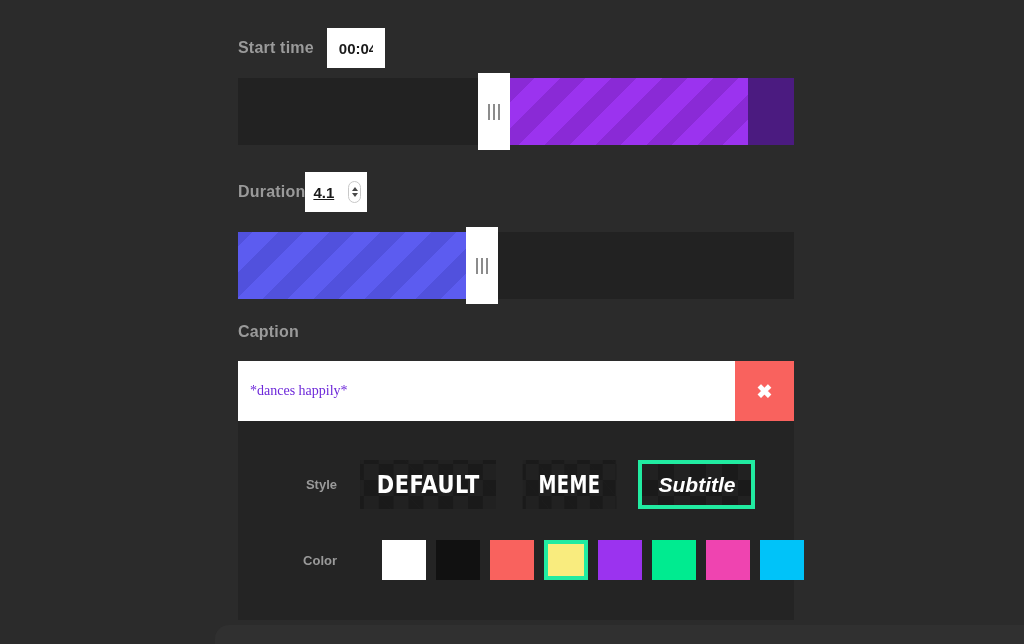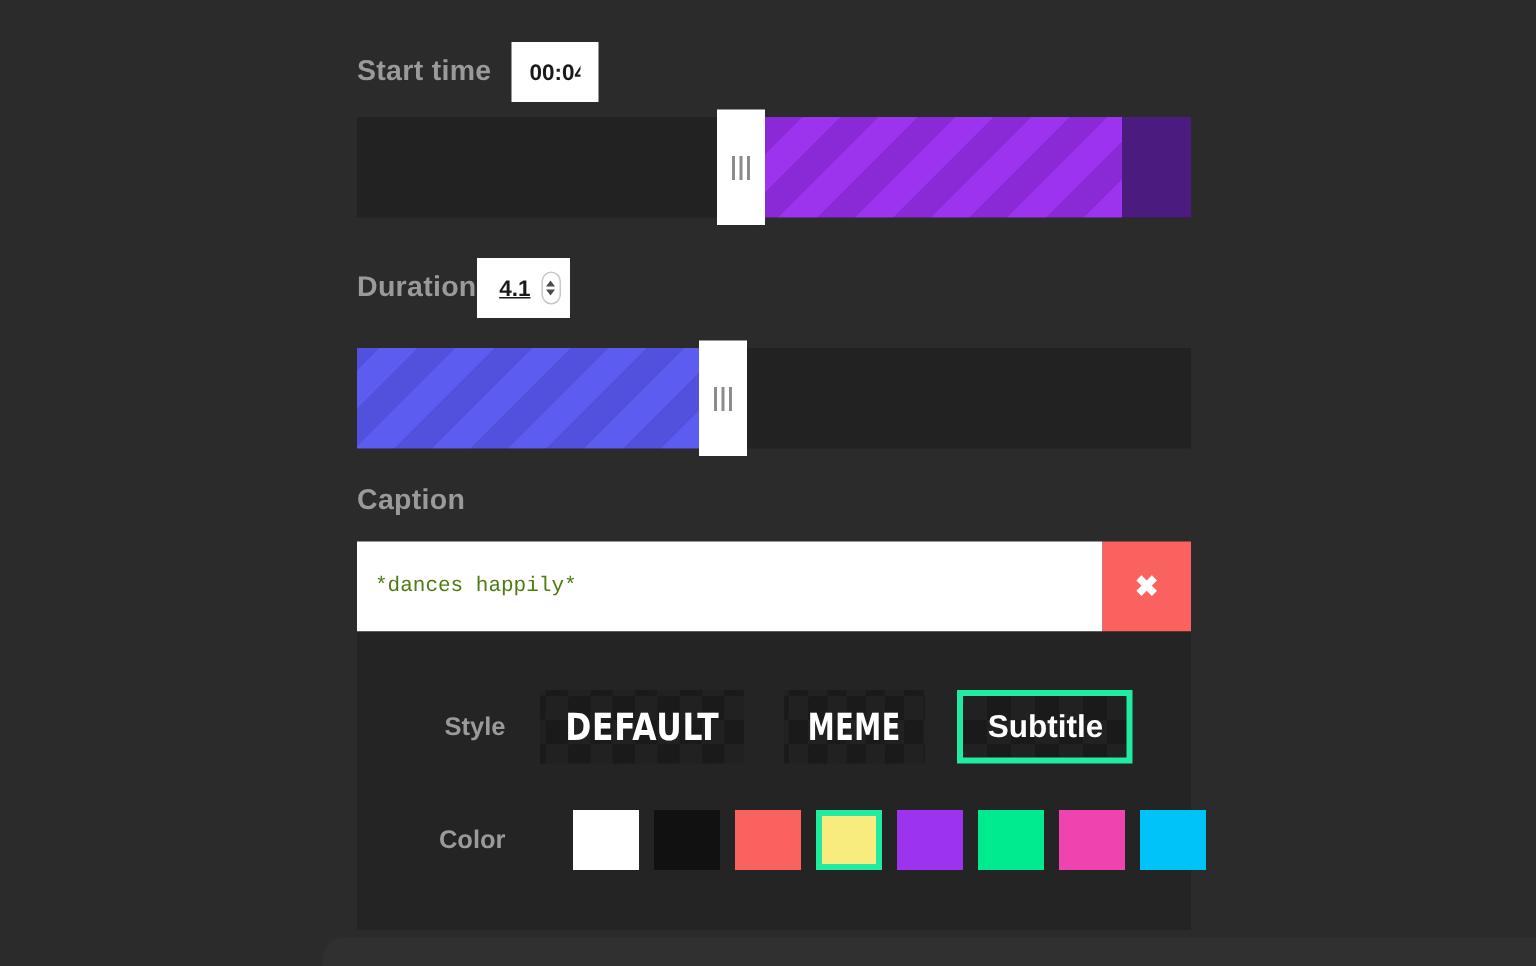--- a/index.html
+++ b/index.html
@@ -32,21 +32,21 @@
     position: absolute;
     left: 238px;
     top: 0;
     width: 556px;
     height: 644px;
   }
 
   
   .field-label {
     color: #9a9a9a;
-    font-size: 19px;
+    font-size: 16px;
     font-weight: bold;
     letter-spacing: 0.2px;
     white-space: nowrap;
   }
 
   
   .row-starttime {
     position: absolute;
     left: 0;
     top: 28px;
@@ -88,21 +88,21 @@
     display: flex;
     align-items: center;
     padding: 0 6px 0 8px;
   }
 
   .spinner-value {
     flex: 1;
     color: #1a1a1a;
     font-size: 15px;
     font-weight: bold;
-    text-align: center;
+    text-align: left;
     text-decoration: underline;
   }
 
   .spinner-arrows {
     width: 13px;
     height: 22px;
     border: 1px solid #c8c8c8;
     border-radius: 7px;
     display: flex;
     flex-direction: column;
@@ -196,23 +196,23 @@
     width: 556px;
     height: 60px;
     display: flex;
   }
 
   .caption-input {
     flex: 1;
     background: #ffffff;
     border: none;
     outline: none;
-    font-family: Liberation Mono, monospace;
+    font-family: Liberation Serif, serif;
     font-size: 14px;
-    color: #4d7c0f;
+    color: #6d28d9;
     padding: 0 12px;
   }
 
   .caption-clear {
     width: 59px;
     background: #f9625e;
     border: none;
     color: #ffffff;
     font-size: 19px;
     font-weight: bold;
@@ -241,21 +241,21 @@
   }
 
   .opt-row-style { top: 36px; height: 55px; }
   .opt-row-color { top: 115px; height: 48px; gap: 27px; }
 
   .opt-label {
     width: 117px;
     text-align: right;
     padding-right: 18px;
     color: #9a9a9a;
-    font-size: 17px;
+    font-size: 13px;
     font-weight: bold;
   }
 
   
   .style-list {
     display: flex;
     align-items: flex-start;
     gap: 10px;
   }
 
@@ -294,20 +294,21 @@
     font-size: 25px;
     font-weight: bold;
     letter-spacing: 0.5px;
     transform: scaleX(0.8);
   }
 
   .style-subtitle {
     font-family: "Liberation Sans", sans-serif;
     font-size: 21px;
     font-weight: bold;
+    font-style: italic;
   }
 
   .color-list {
     display: flex;
     align-items: center;
     gap: 10px;
   }
 
   .color-swatch {
     width: 44px;

